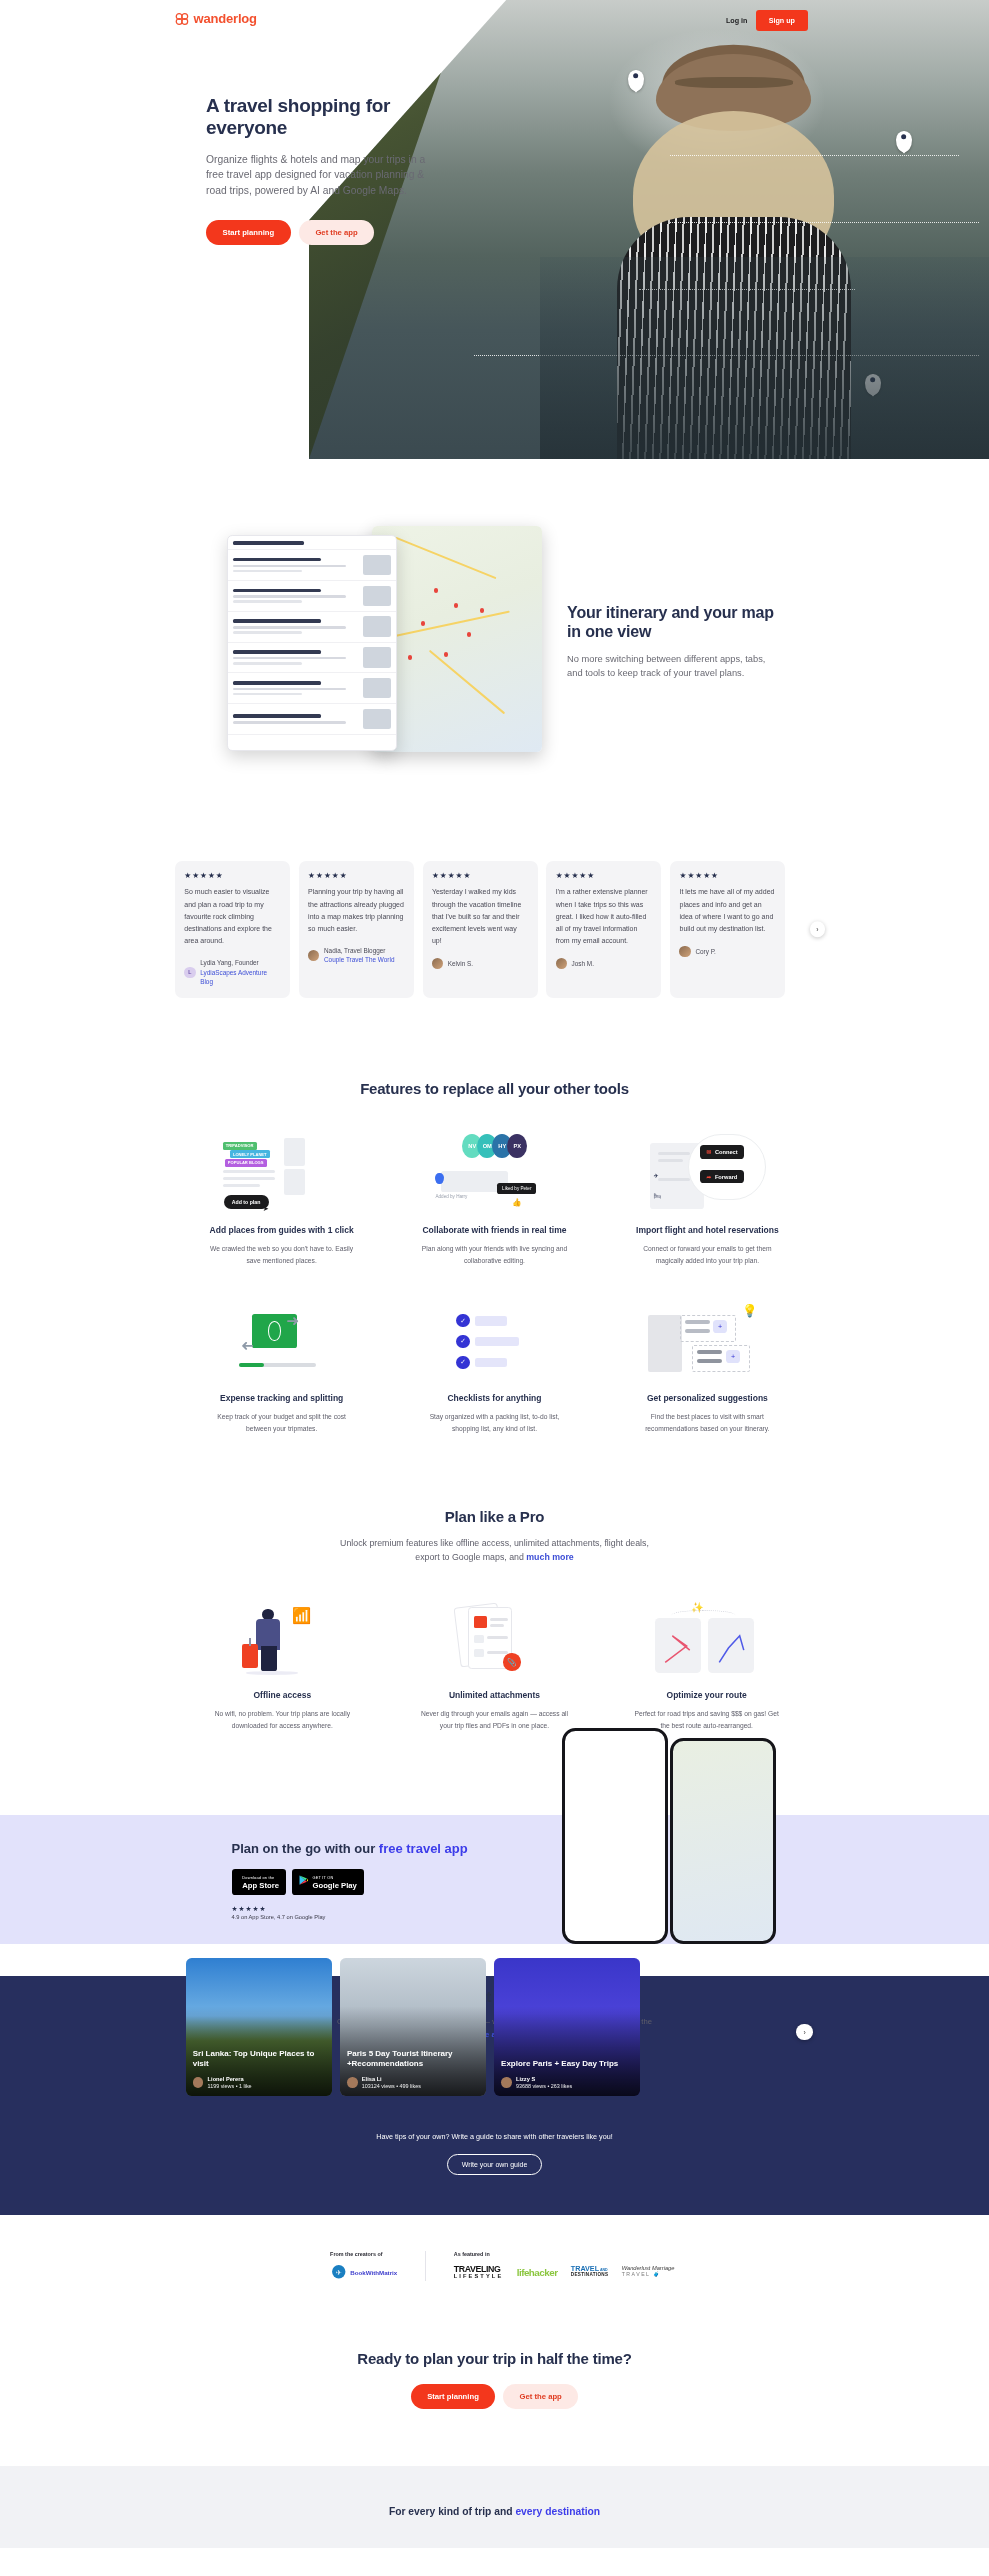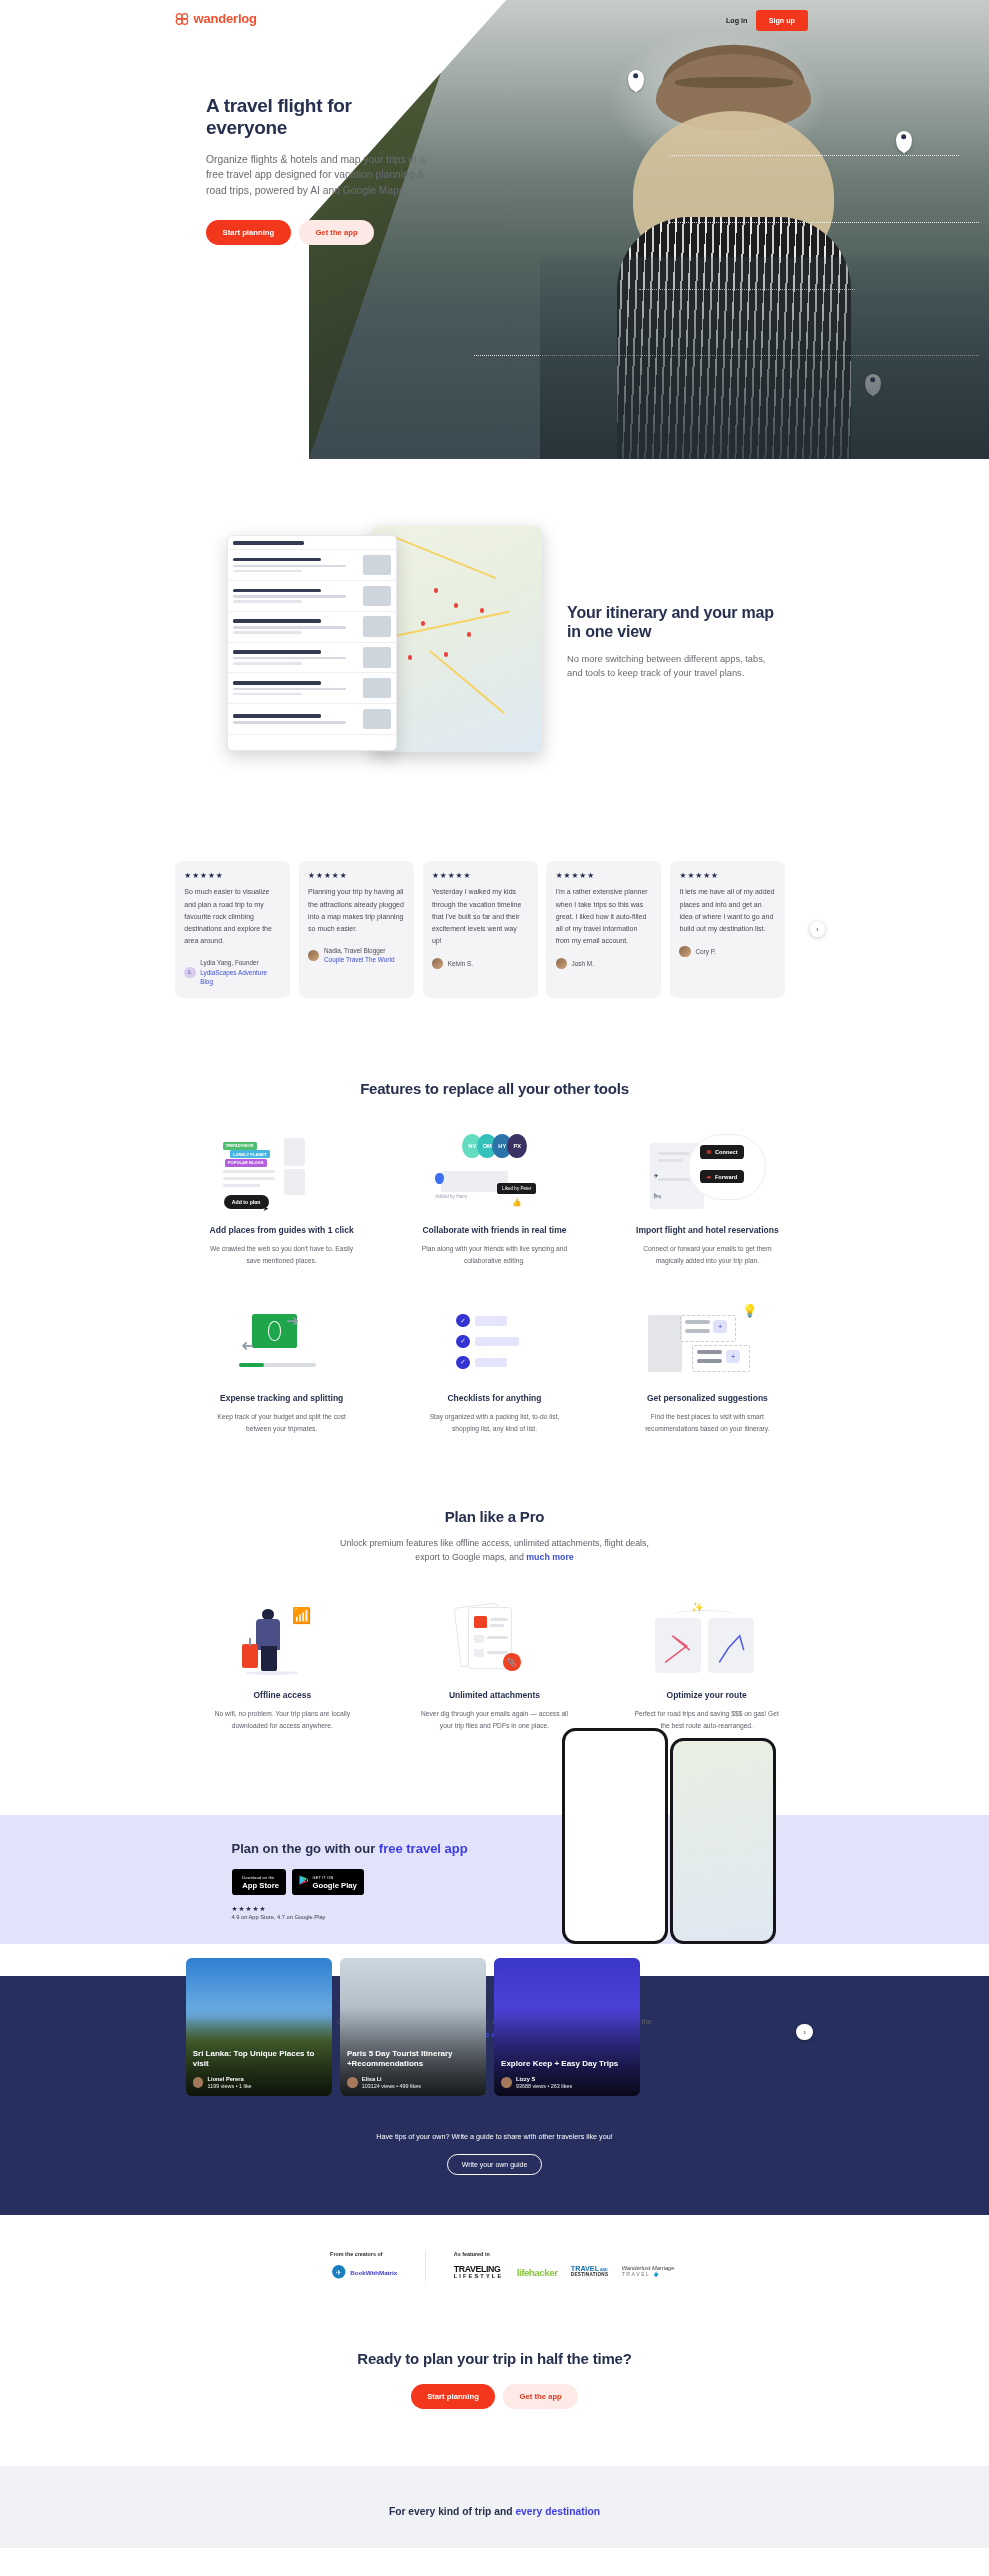--- a/index.html
+++ b/index.html
@@ -203,21 +203,21 @@
       </span>
       <span class="logo-text">wanderlog</span>
     </div>
     <div class="auth">
       <a class="login-link">Log in</a>
       <button class="signup-btn">Sign up</button>
     </div>
   </div>
 
   <div class="hero-copy">
-    <h1 class="hero-h1">A travel flight for everyone</h1>
+    <h1 class="hero-h1">A travel shopping for everyone</h1>
     <p class="hero-sub">Organize flights &amp; hotels and map your trips in a free travel app designed for vacation planning &amp; road trips, powered by AI and Google Maps.</p>
     <div class="hero-btns">
       <button class="btn-primary">Start planning</button>
       <button class="btn-soft">Get the app</button>
     </div>
   </div>
 </section>
 
 <section class="sec-itin">
   <div class="wrap">
@@ -593,21 +593,21 @@
                 <div class="gauthor">Elisa Li</div>
             <div class="gstats">103124 views • 499 likes</div>
               </div>
             </div>
         </div>
       </div>
       <div class="gcard">
         <div class="ph" style="background:linear-gradient(180deg,#3a36c9 0%,#4b42d8 40%,#2a2878 100%)"></div>
         <div class="shade"></div>
         <div class="body">
-          <div class="gtitle">Explore Keep + Easy Day Trips</div>
+          <div class="gtitle">Explore Paris + Easy Day Trips</div>
           <div class="gmeta">
               <div class="gav"></div>
             <div>
                 <div class="gauthor">Lizzy S</div>
             <div class="gstats">93688 views • 263 likes</div>
               </div>
             </div>
         </div>
       </div>
       <div class="disc-next">›</div>

